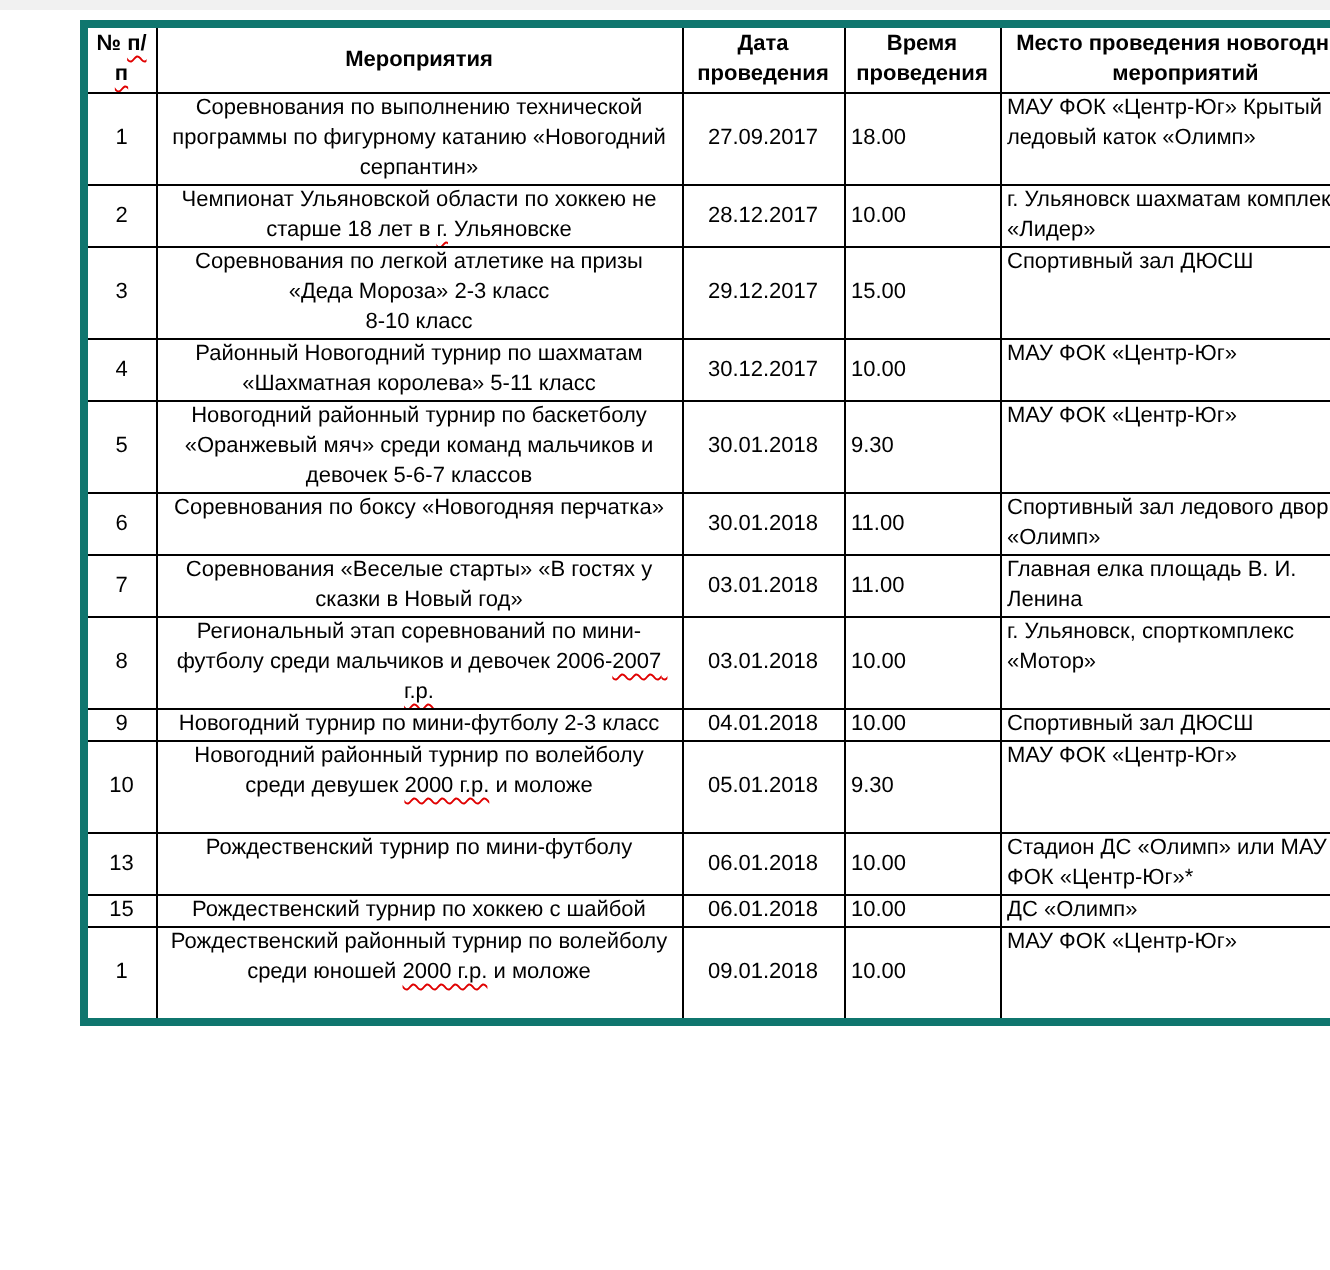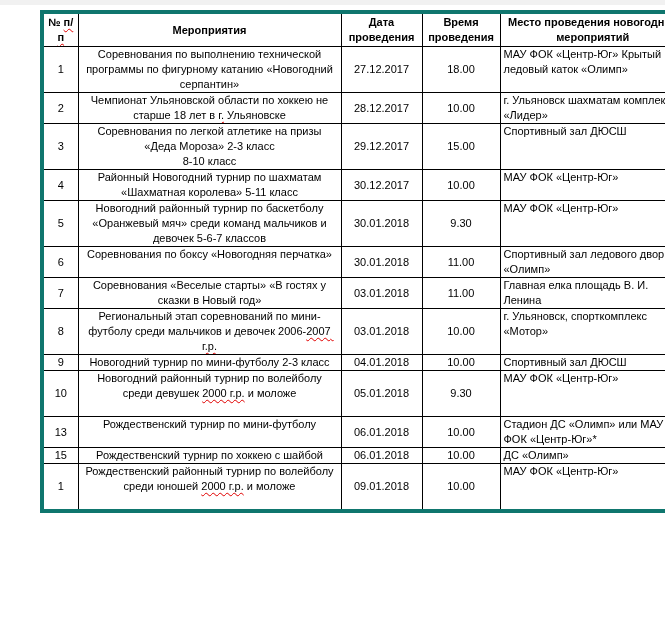--- a/index.html
+++ b/index.html
@@ -35,21 +35,21 @@
   }
   table.events th {
     font-weight: bold;
     text-align: center;
     vertical-align: middle;
     padding: 1px 2px;
   }
   td.c-num  { text-align: center; vertical-align: middle; }
   td.c-act  { text-align: center;  vertical-align: top; white-space: pre-wrap; }
   td.c-date { text-align: center; vertical-align: middle; white-space: nowrap; }
-  td.c-time { text-align: center; vertical-align: middle; white-space: nowrap; }
+  td.c-time { text-align: left; vertical-align: middle; white-space: nowrap; }
   td.c-place{ text-align: left;  vertical-align: top; padding-top: 1px; }
   col.w-num  { width: 36px; }
   col.w-act  { width: 263px; }
   col.w-date { width: 81px; }
   col.w-time { width: 78px; }
   col.w-place{ width: 187px; }
   .sp {
     text-decoration: underline;
     text-decoration-style: wavy;
     text-decoration-color: var(--err, #e00000);
@@ -78,21 +78,21 @@
           <th><span>Мероприятия</span></th>
           <th><span>Дата проведения</span></th>
           <th><span>Время проведения</span></th>
           <th><span>Место проведения новогодних мероприятий</span></th>
         </tr>
       </thead>
     <tbody>
         <tr>
           <td class="c-num">1</td>
           <td class="c-act"><span>Соревнования по выполнению технической программы по фигурному катанию «Новогодний серпантин»</span></td>
-          <td class="c-date">27.12.2017</td>
+          <td class="c-date">27.09.2017</td>
           <td class="c-time">18.00</td>
           <td class="c-place">МАУ ФОК «Центр-Юг» Крытый ледовый каток «Олимп»</td>
         </tr>
         <tr>
           <td class="c-num">2</td>
           <td class="c-act"><span>Чемпионат Ульяновской области по хоккею не старше 18 лет в </span><span class="sp">г.</span><span> Ульяновске</span></td>
           <td class="c-date">28.12.2017</td>
           <td class="c-time">10.00</td>
           <td class="c-place">г. Ульяновск шахматам комплекс «Лидер»</td>
         </tr>

